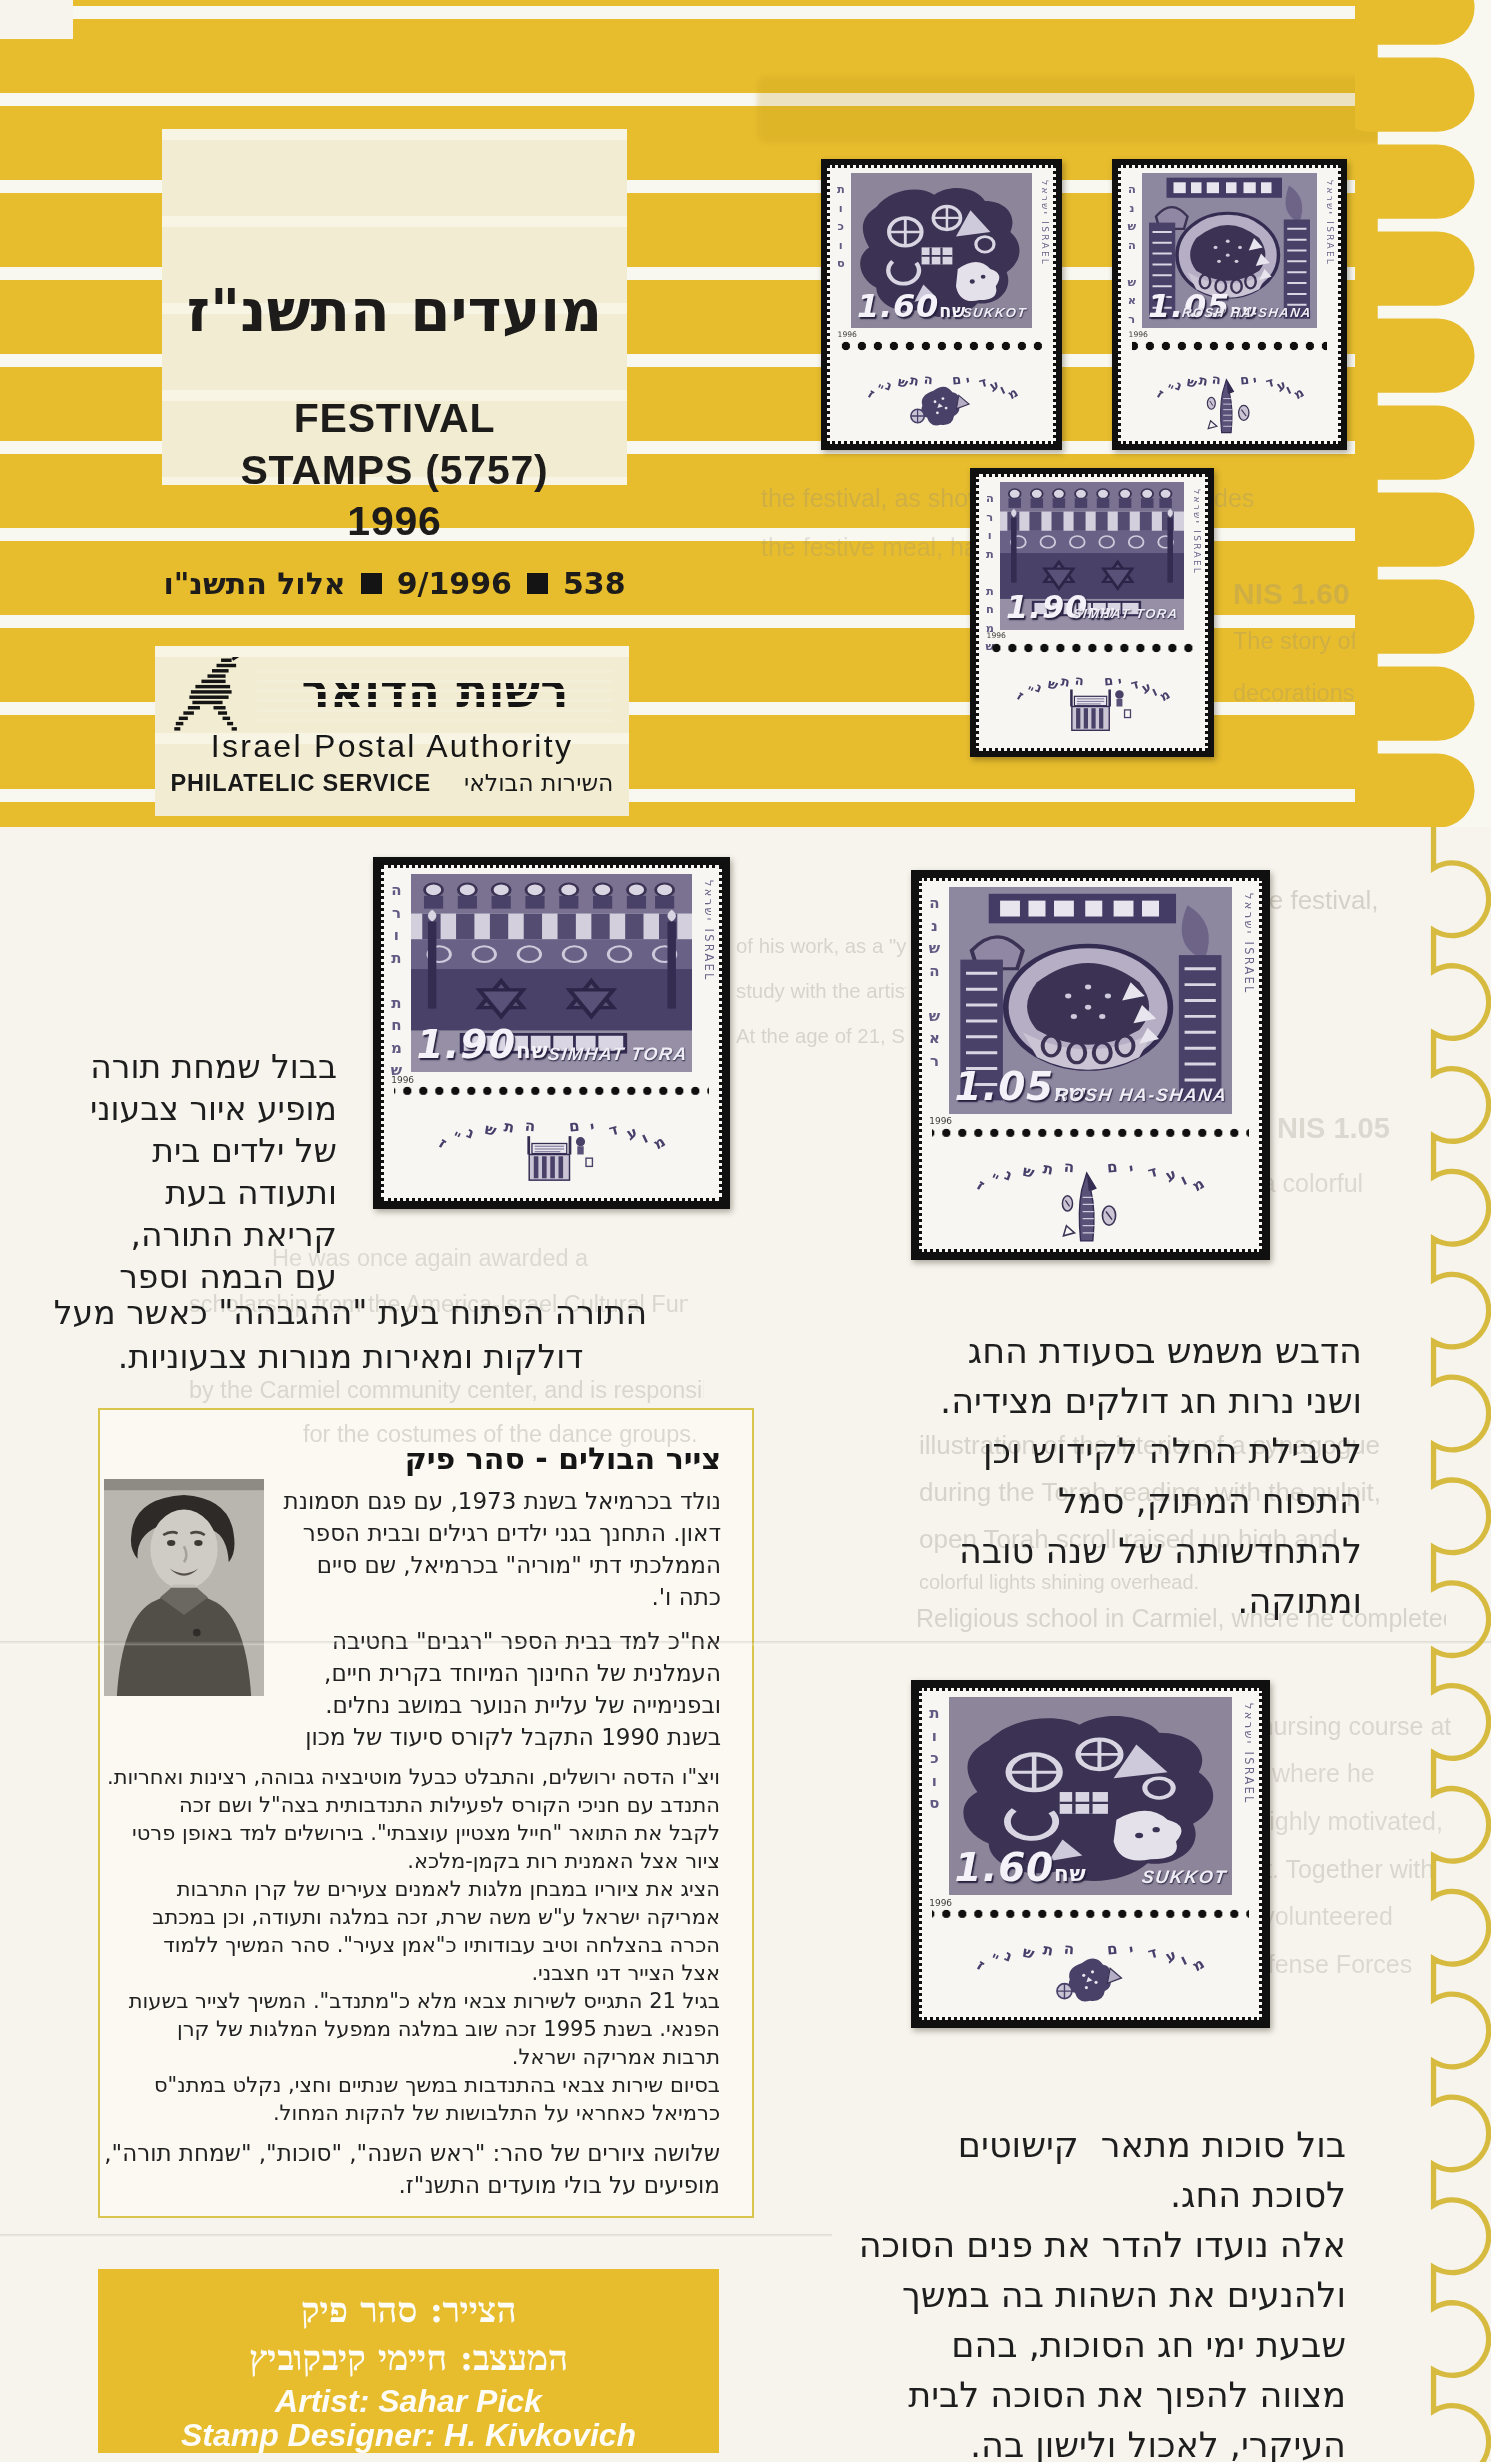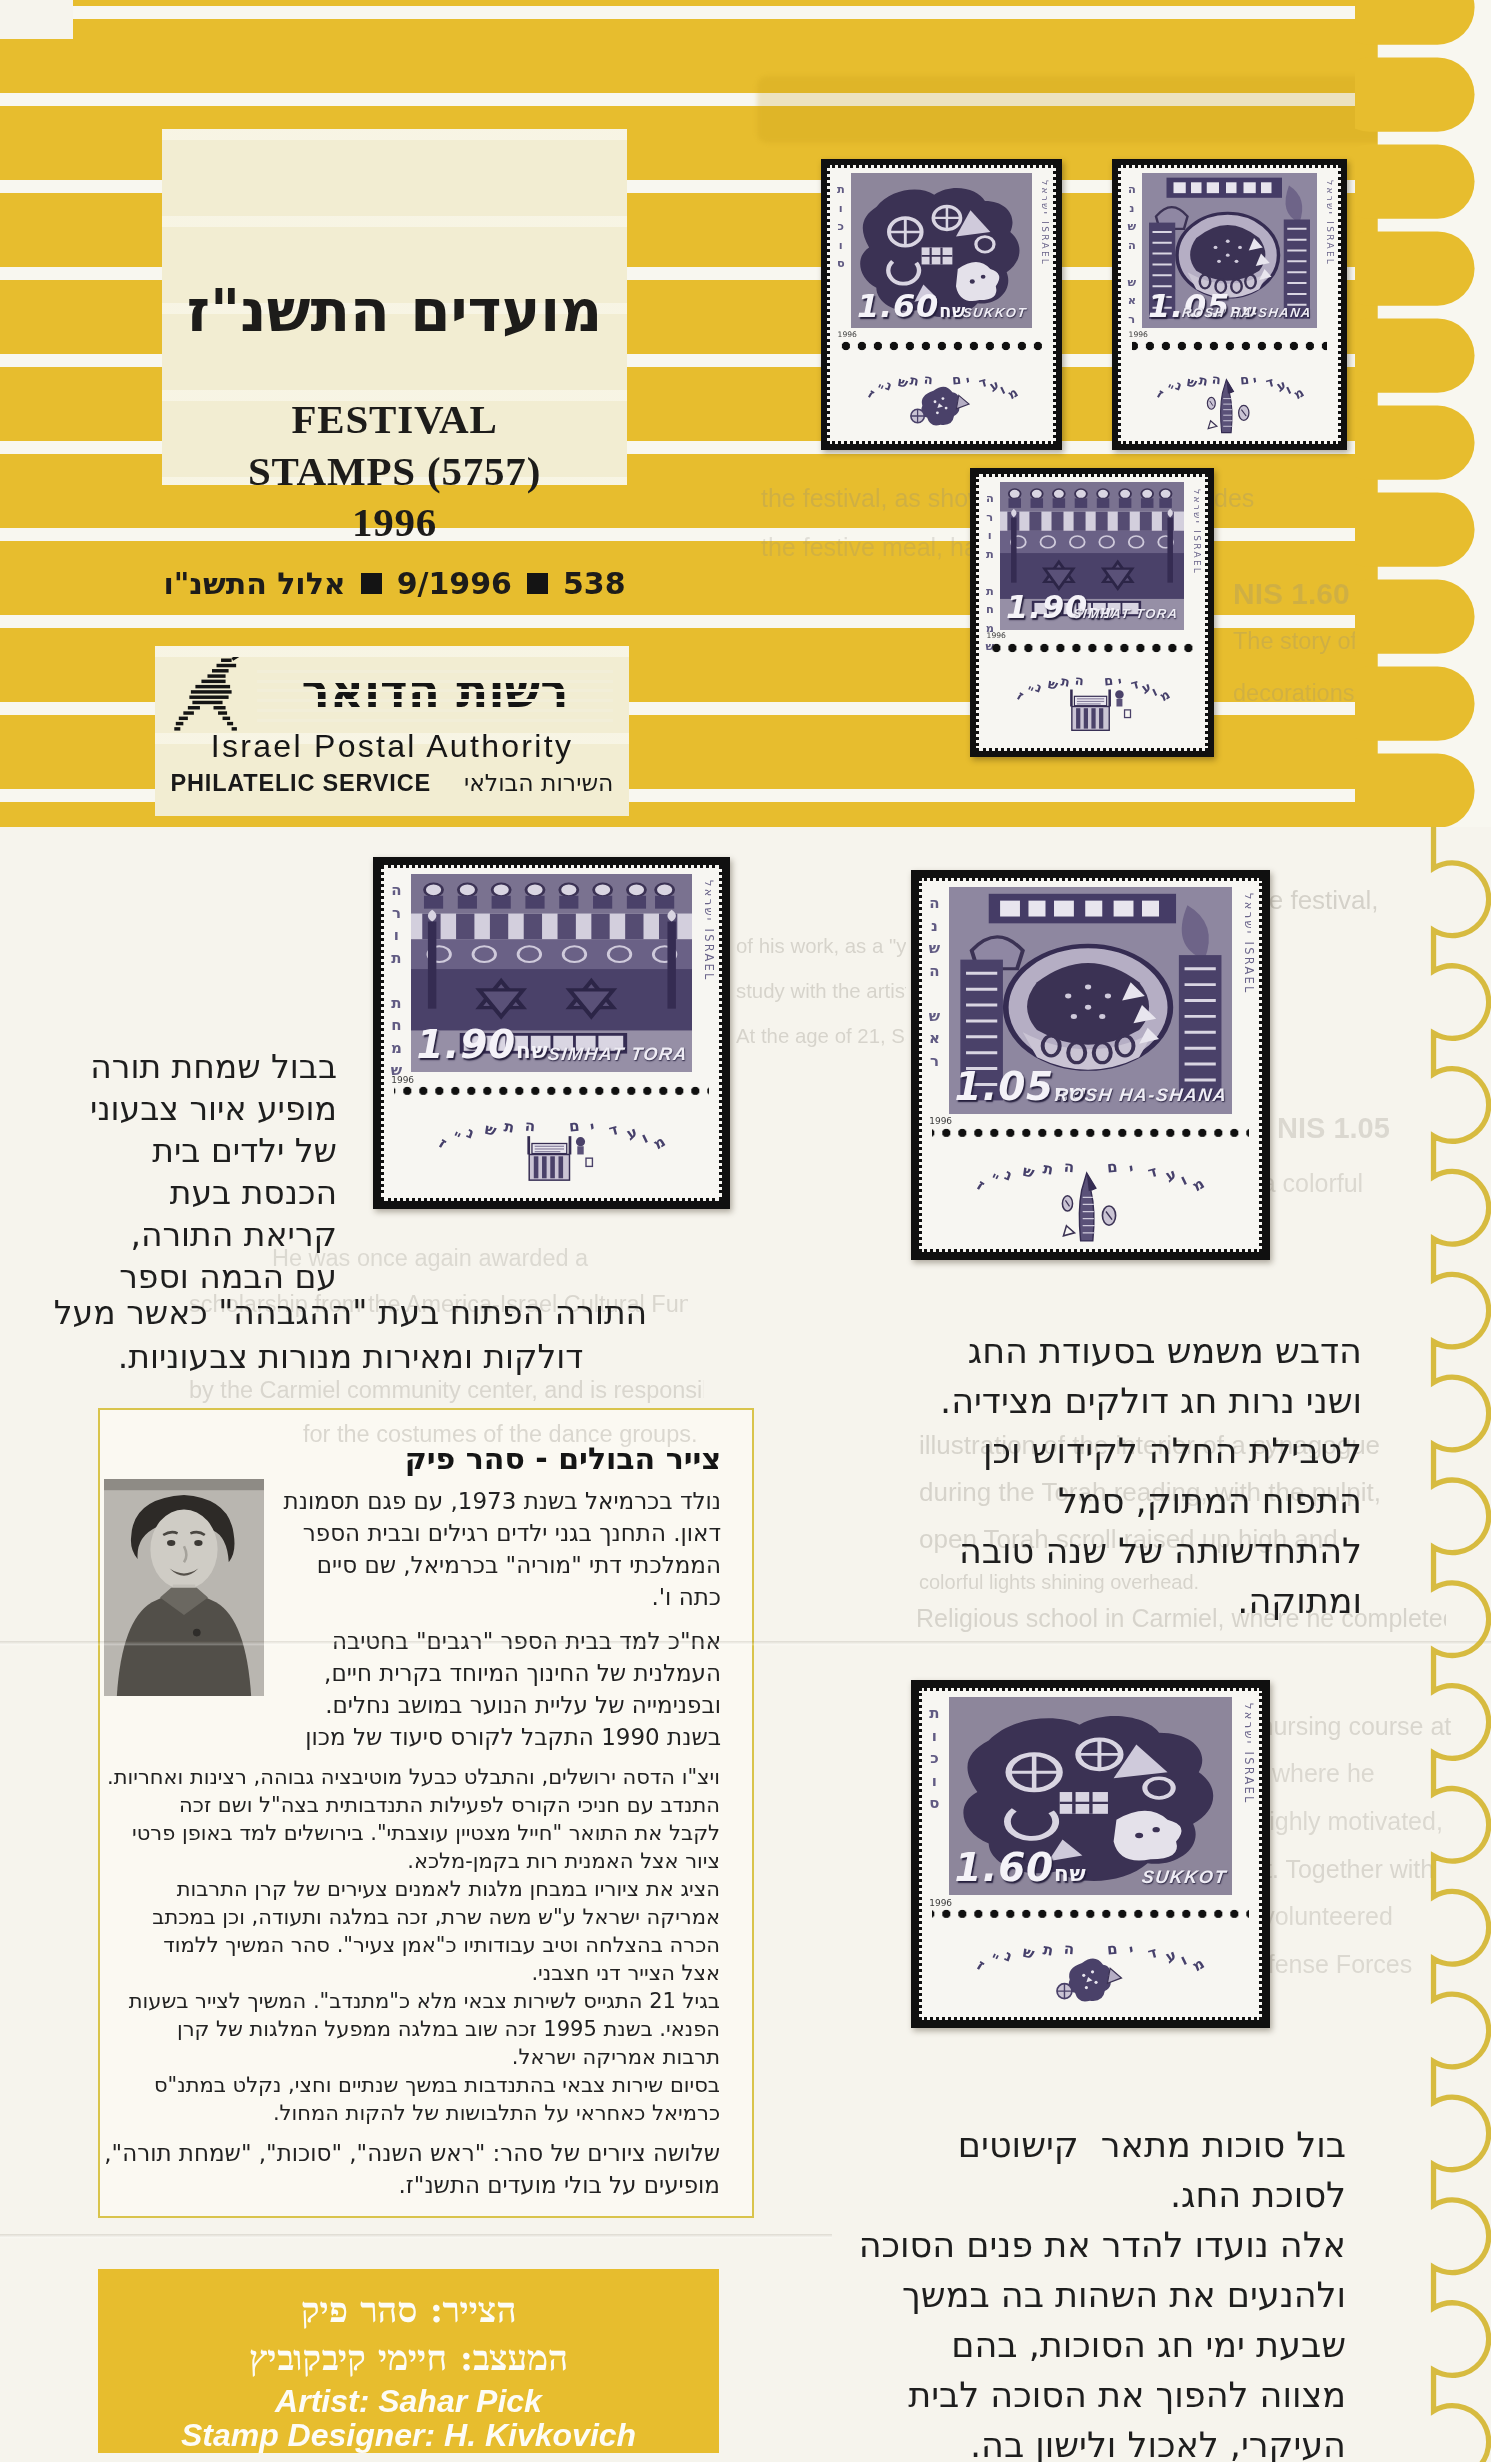--- a/index.html
+++ b/index.html
@@ -14,21 +14,21 @@
     background:rgba(196,154,24,.22);filter:blur(2.3px);border-radius:10.6px;}
   
   .panel{position:absolute;background:#f2edd2;z-index:1;}
   .panel:after{content:"";position:absolute;inset:0;pointer-events:none;
     background:repeating-linear-gradient(180deg,rgba(252,251,243,.55) 0 11.4px,rgba(252,251,243,0) 11.4px 87px);}
   #title-panel{left:162px;top:129px;width:465px;height:356px;}
   #logo-panel{left:155px;top:646px;width:474px;height:170px;}
   .pc{position:absolute;z-index:2;color:#1d1c1a;}
   #title-he{left:0;right:0;top:148px;text-align:center;font-size:58px;font-weight:bold;direction:rtl;}
   .ttl-en{left:0;right:0;text-align:center;font-size:41px;font-weight:bold;
-    font-family:Liberation Serif, serif;letter-spacing:0.8px;}
+    font-family:Liberation Sans, sans-serif;letter-spacing:0.8px;}
   #ttl1{top:266px;} #ttl2{top:318px;} #ttl3{top:369px;}
   #date-row{left:0;right:0;top:437px;display:flex;justify-content:center;align-items:center;gap:15px;
     font-size:30px;font-weight:bold;}
   .sq{width:21px;height:21px;background:#141414;display:inline-block;}
   
   #deer{left:19px;top:10.6px;width:76px;height:89px;position:absolute;z-index:2;}
   #logo-he-wrap{position:absolute;left:102px;top:16.6px;width:356px;height:62px;z-index:2;}
   #logo-he{font-size:47px;font-weight:bold;color:#151515;direction:rtl;text-align:center;width:100%;}
   #logo-he-stripes{position:absolute;inset:0;z-index:3;
     background:repeating-linear-gradient(180deg,rgba(242,238,216,0) 0 6.8px,#f2eed8 6.8px 9.8px);}
@@ -675,21 +675,21 @@
           <span class="arc-ch" style="font-size: 15px; left: 61px; top: 28px; transform: rotate(25.8333deg);">"</span>
           <span class="arc-ch" style="font-size: 15px; left: 49px; top: 33px; transform: rotate(31deg);">ז</span>
         </div>
       </div>
     </div>
 
   <div id="par-simhat-col" class="heb-par">
       <div class="tline">בבול שמחת תורה</div>
       <div class="tline">מופיע איור צבעוני</div>
       <div class="tline">של ילדים בית</div>
-      <div class="tline">הכנסת בעת</div>
+      <div class="tline">ותעודה בעת</div>
       <div class="tline">קריאת התורה,</div>
       <div class="tline">עם הבמה וספר</div>
     </div>
   <div id="par-simhat-wide" class="heb-par">
       <div class="tline">התורה הפתוח בעת "ההגבהה" כאשר מעל</div>
       <div class="tline">דולקות ומאירות מנורות צבעוניות.</div>
     </div>
   <div id="par-rosh" class="heb-par par-large">
       <div class="tline">הדבש משמש בסעודת החג</div>
       <div class="tline">ושני נרות חג דולקים מצידיה.</div>

